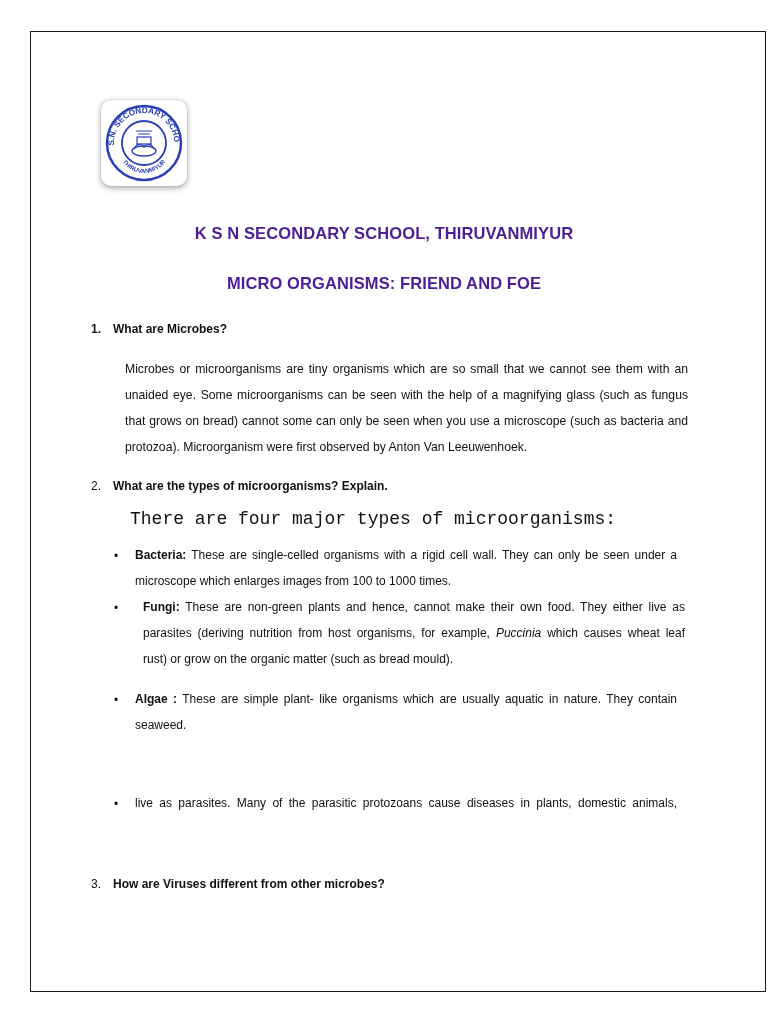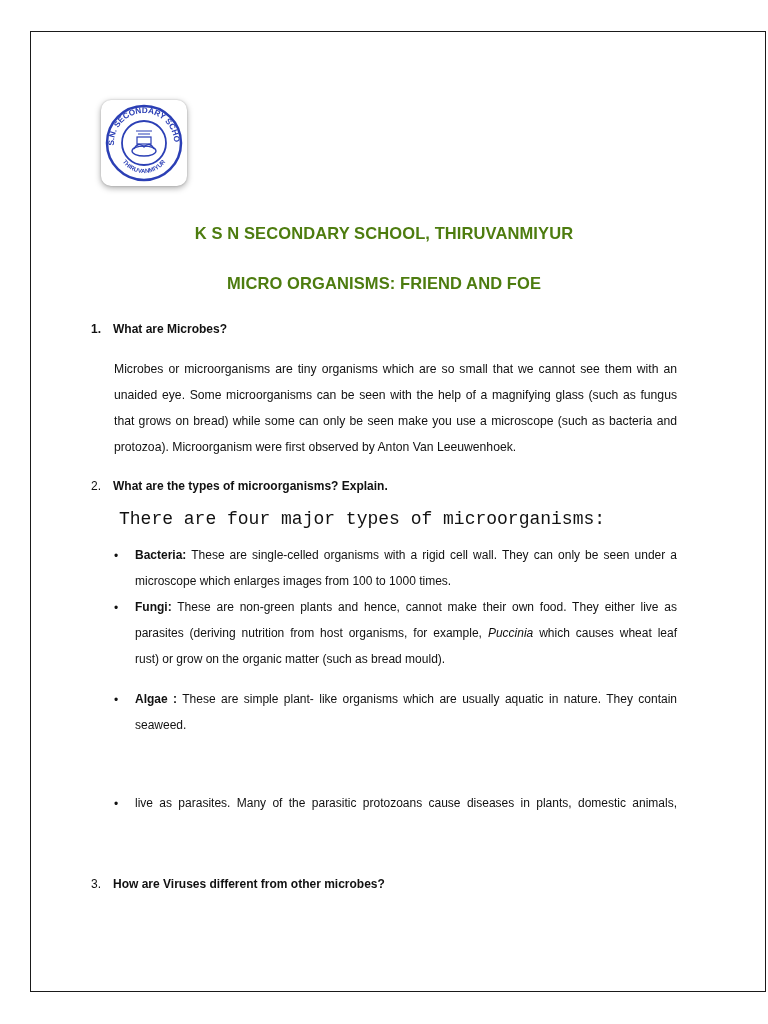--- a/index.html
+++ b/index.html
@@ -5,26 +5,26 @@
   html, body { margin:0; padding:0; background:#ffffff; }
   body { width:768px; height:1024px; position:relative; overflow:hidden;
          font-family:"Liberation Sans", "DejaVu Sans", sans-serif; color:#111; }
   .page-border { position:absolute; left:30px; top:31px; width:734px; height:961px;
          border:1.3px solid #1a1a1a; box-sizing:border-box; width:736px; }
   .logo { position:absolute; left:101px; top:100px; width:86px; height:86px;
           border-radius:10px; background:#fff;
           box-shadow: 0 2px 6px rgba(0,0,0,0.35), 0 0 2px rgba(0,0,0,0.2); }
   .logo svg { position:absolute; left:3px; top:3px; }
   .title { position:absolute; left:0; width:768px; text-align:center; font-weight:bold;
-           font-size:16.5px; color:#4d7c0f; letter-spacing:0.1px; }
+           font-size:16.5px; color:#4c1d95; letter-spacing:0.1px; }
   .q { position:absolute; font-size:12px; font-weight:bold; }
   .q .num { position:absolute; left:0; font-weight:normal; }
   .q .num.b { font-weight:bold; }
   .q .txt { position:absolute; left:22px; white-space:nowrap;text-align:right; }
-  .para { position:absolute; font-size:12.2px; line-height:26px; text-align:justify; }
+  .para { position:absolute; font-size:12.2px; line-height:26px; text-align:justify;margin-left:11px; }
   .bul { position:absolute; left:114px; font-size:12px; }
   .btext { position:absolute; left:135px; width:542px; font-size:12px; line-height:26px; }
   .just { display:block; text-align:justify; text-align-last:justify; white-space:nowrap; }
   .last { display:block; white-space:nowrap; }
   i { font-style:italic; }
 </style>
 </head>
 <body>
 
 <div class="page-border"></div>
@@ -54,38 +54,38 @@
 <div class="title" style="top:224px;">K S N SECONDARY SCHOOL, THIRUVANMIYUR</div>
 <div class="title" style="top:274px;">MICRO ORGANISMS: FRIEND AND FOE</div>
 
 <div class="q" style="left:91px; top:322px;">
   <span class="num b">1.</span>
   <span class="txt">What are Microbes?</span>
 </div>
 <div class="para" style="left:114px; top:356px; width:563px;">
   <span class="just">Microbes or microorganisms are tiny organisms which are so small that we cannot see them with an</span>
   <span class="just">unaided eye. Some microorganisms can be seen with the help of a magnifying glass (such as fungus</span>
-  <span class="just">that grows on bread) while some can only be seen make you use a microscope (such as bacteria and</span>
+  <span class="just">that grows on bread) cannot some can only be seen when you use a microscope (such as bacteria and</span>
   <span class="last">protozoa). Microorganism were first observed by Anton Van Leeuwenhoek.</span>
 </div>
 
 <div class="q" style="left:91px; top:479px;">
   <span class="num">2.</span>
   <span class="txt">What are the types of microorganisms? Explain.</span>
 </div>
 <div class="para" style="left:119px; top:506px; font-size:18px;font-family:Liberation Mono, monospace;">There are four major types of microorganisms:</div>
 
 <span class="bul" style="top:549px;">•</span>
 <div class="btext" style="top:542px;">
   <span class="just"><b>Bacteria:</b> <span>These are single-celled organisms with a rigid cell wall. They can only be seen under a</span></span>
   <span class="last">microscope which enlarges images from 100 to 1000 times.</span>
 </div>
 
 <span class="bul" style="top:601px;">•</span>
-<div class="btext" style="top:594px;">
+<div class="btext" style="top:594px;margin-left:8px;">
   <span class="just"><b>Fungi:</b> <span>These are non-green plants and hence, cannot make their own food. They either live as</span></span>
   <span class="just"><span>parasites (deriving nutrition from host organisms, for example,</span> <i>Puccinia</i> <span>which causes wheat leaf</span></span>
   <span class="last">rust) or grow on the organic matter (such as bread mould).</span>
 </div>
 
 <span class="bul" style="top:693px;">•</span>
 <div class="btext" style="top:686px;">
   <span class="just"><b>Algae :</b> <span>These are simple plant- like organisms which are usually aquatic in nature. They contain</span></span>
   <span class="last">seaweed.</span>
 </div>

